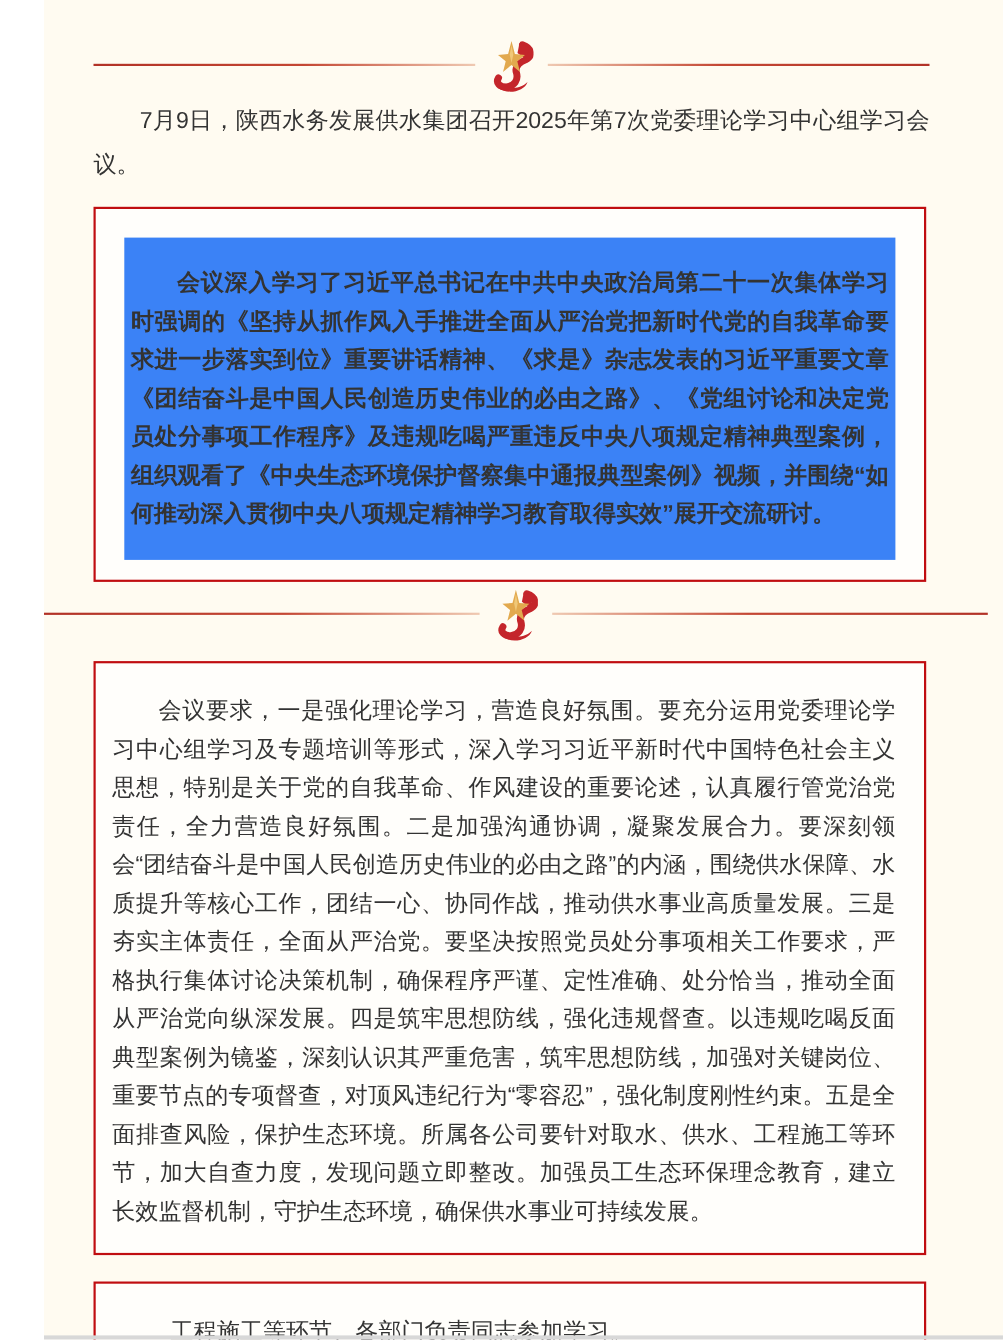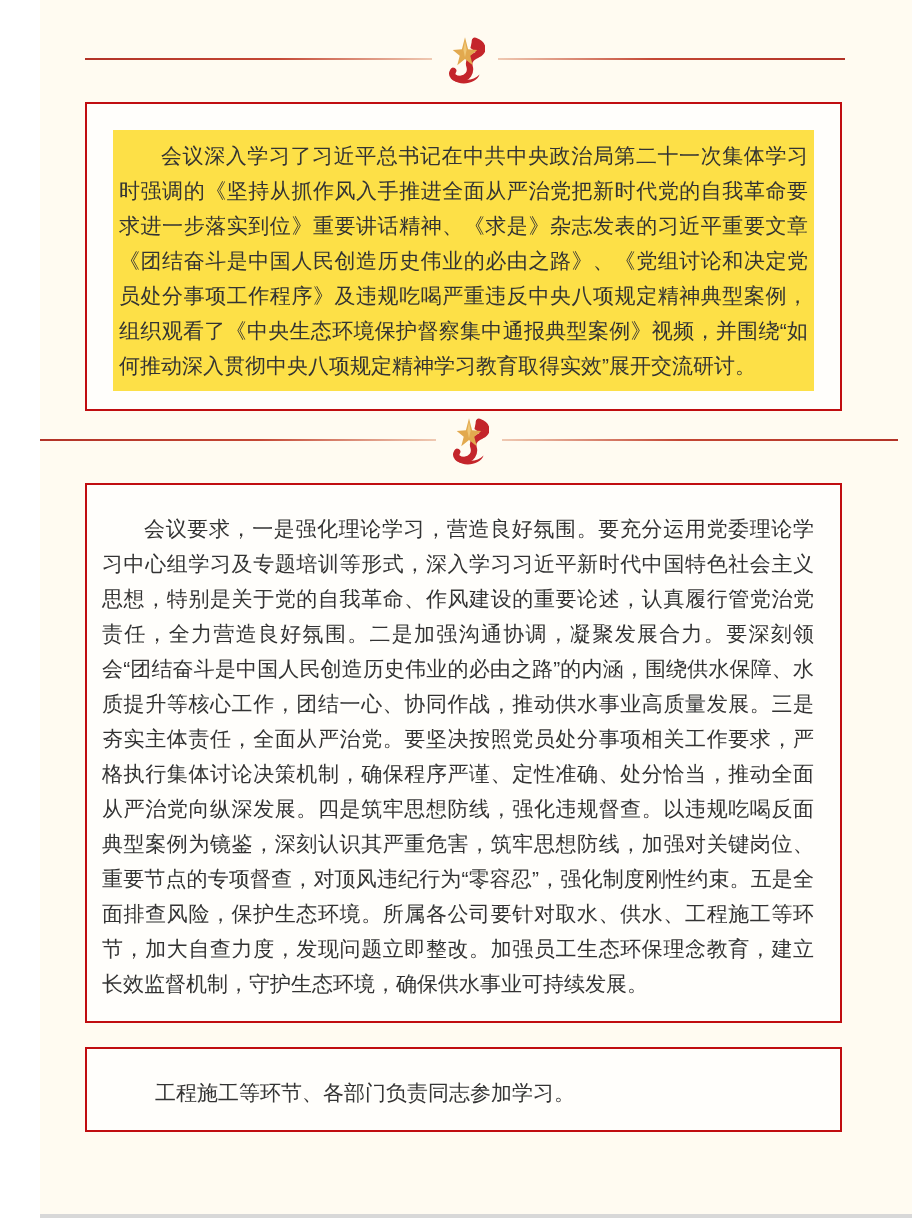--- a/index.html
+++ b/index.html
@@ -53,22 +53,23 @@
     margin-left: 45px;
     width: 757px;
     background: #FFFEFB;
     border: 2px solid #C00D10;
   }
   .box-1 { margin-top: 18px; padding: 26px 26px 18px 26px; }
   .box-2 { margin-top: 18px; padding: 26px 26px 20px 15px; }
   .box-3 { margin-top: 24px; padding: 26px 26px 20px 26px; }
 
   .highlight-block {
-    background: #fde047;
-    padding: 8px 6px;
+    background: #3b82f6;
+    padding: 24px 6px;
+    font-weight: bold;
   }
 
   .body-para {
     font-size: 21px;
     line-height: 35px;
     text-indent: 2em;
     text-align: justify;
     color: #333333;
   }
 
@@ -93,20 +94,21 @@
       <svg class="emblem" viewBox="0 0 44 52" aria-hidden="true">
         <path d="M33 6 C42 9 44 17 36 21 C29 24 25 28 27 34 C29 41 25 47 17 48 C10 48 6 44 9 39" stroke="#C4252B" stroke-width="7" fill="none" stroke-linecap="round"></path>
         <path d="M8 40 C12 50 30 52 38 43 C35 53 17 56 9 49 C6 46 6 43 8 40 Z" fill="#C4252B"></path>
         <path d="M30 4 L40 9 L36 20 L28 14 Z" fill="#C4252B"></path>
         <polygon fill="#E2A94E" points="22,2 25.4,15.2 35.5,16 27.8,22.3 30.5,33 22,26 13.5,33 16.2,22.3 8.5,16 18.6,15.2"></polygon>
         <polygon fill="#F0C878" points="22,6 23.8,15.8 22,24 20.2,15.8"></polygon>
       </svg>
       <div class="line line-right"></div>
     </div>
 
+    <p class="intro">7月9日，陕西水务发展供水集团召开2025年第7次党委理论学习中心组学习会议。</p>
 
     <div class="red-box box-1">
       <div class="highlight-block">
         <p class="body-para">会议深入学习了习近平总书记在中共中央政治局第二十一次集体学习时强调的《坚持从抓作风入手推进全面从严治党把新时代党的自我革命要求进一步落实到位》重要讲话精神、《求是》杂志发表的习近平重要文章《团结奋斗是中国人民创造历史伟业的必由之路》、《党组讨论和决定党员处分事项工作程序》及违规吃喝严重违反中央八项规定精神典型案例，组织观看了《中央生态环境保护督察集中通报典型案例》视频，并围绕“如何推动深入贯彻中央八项规定精神学习教育取得实效”展开交流研讨。</p>
       </div>
     </div>
 
     <div class="divider divider-2">
       <div class="line line-left"></div>
       <svg class="emblem" viewBox="0 0 44 52" aria-hidden="true">

